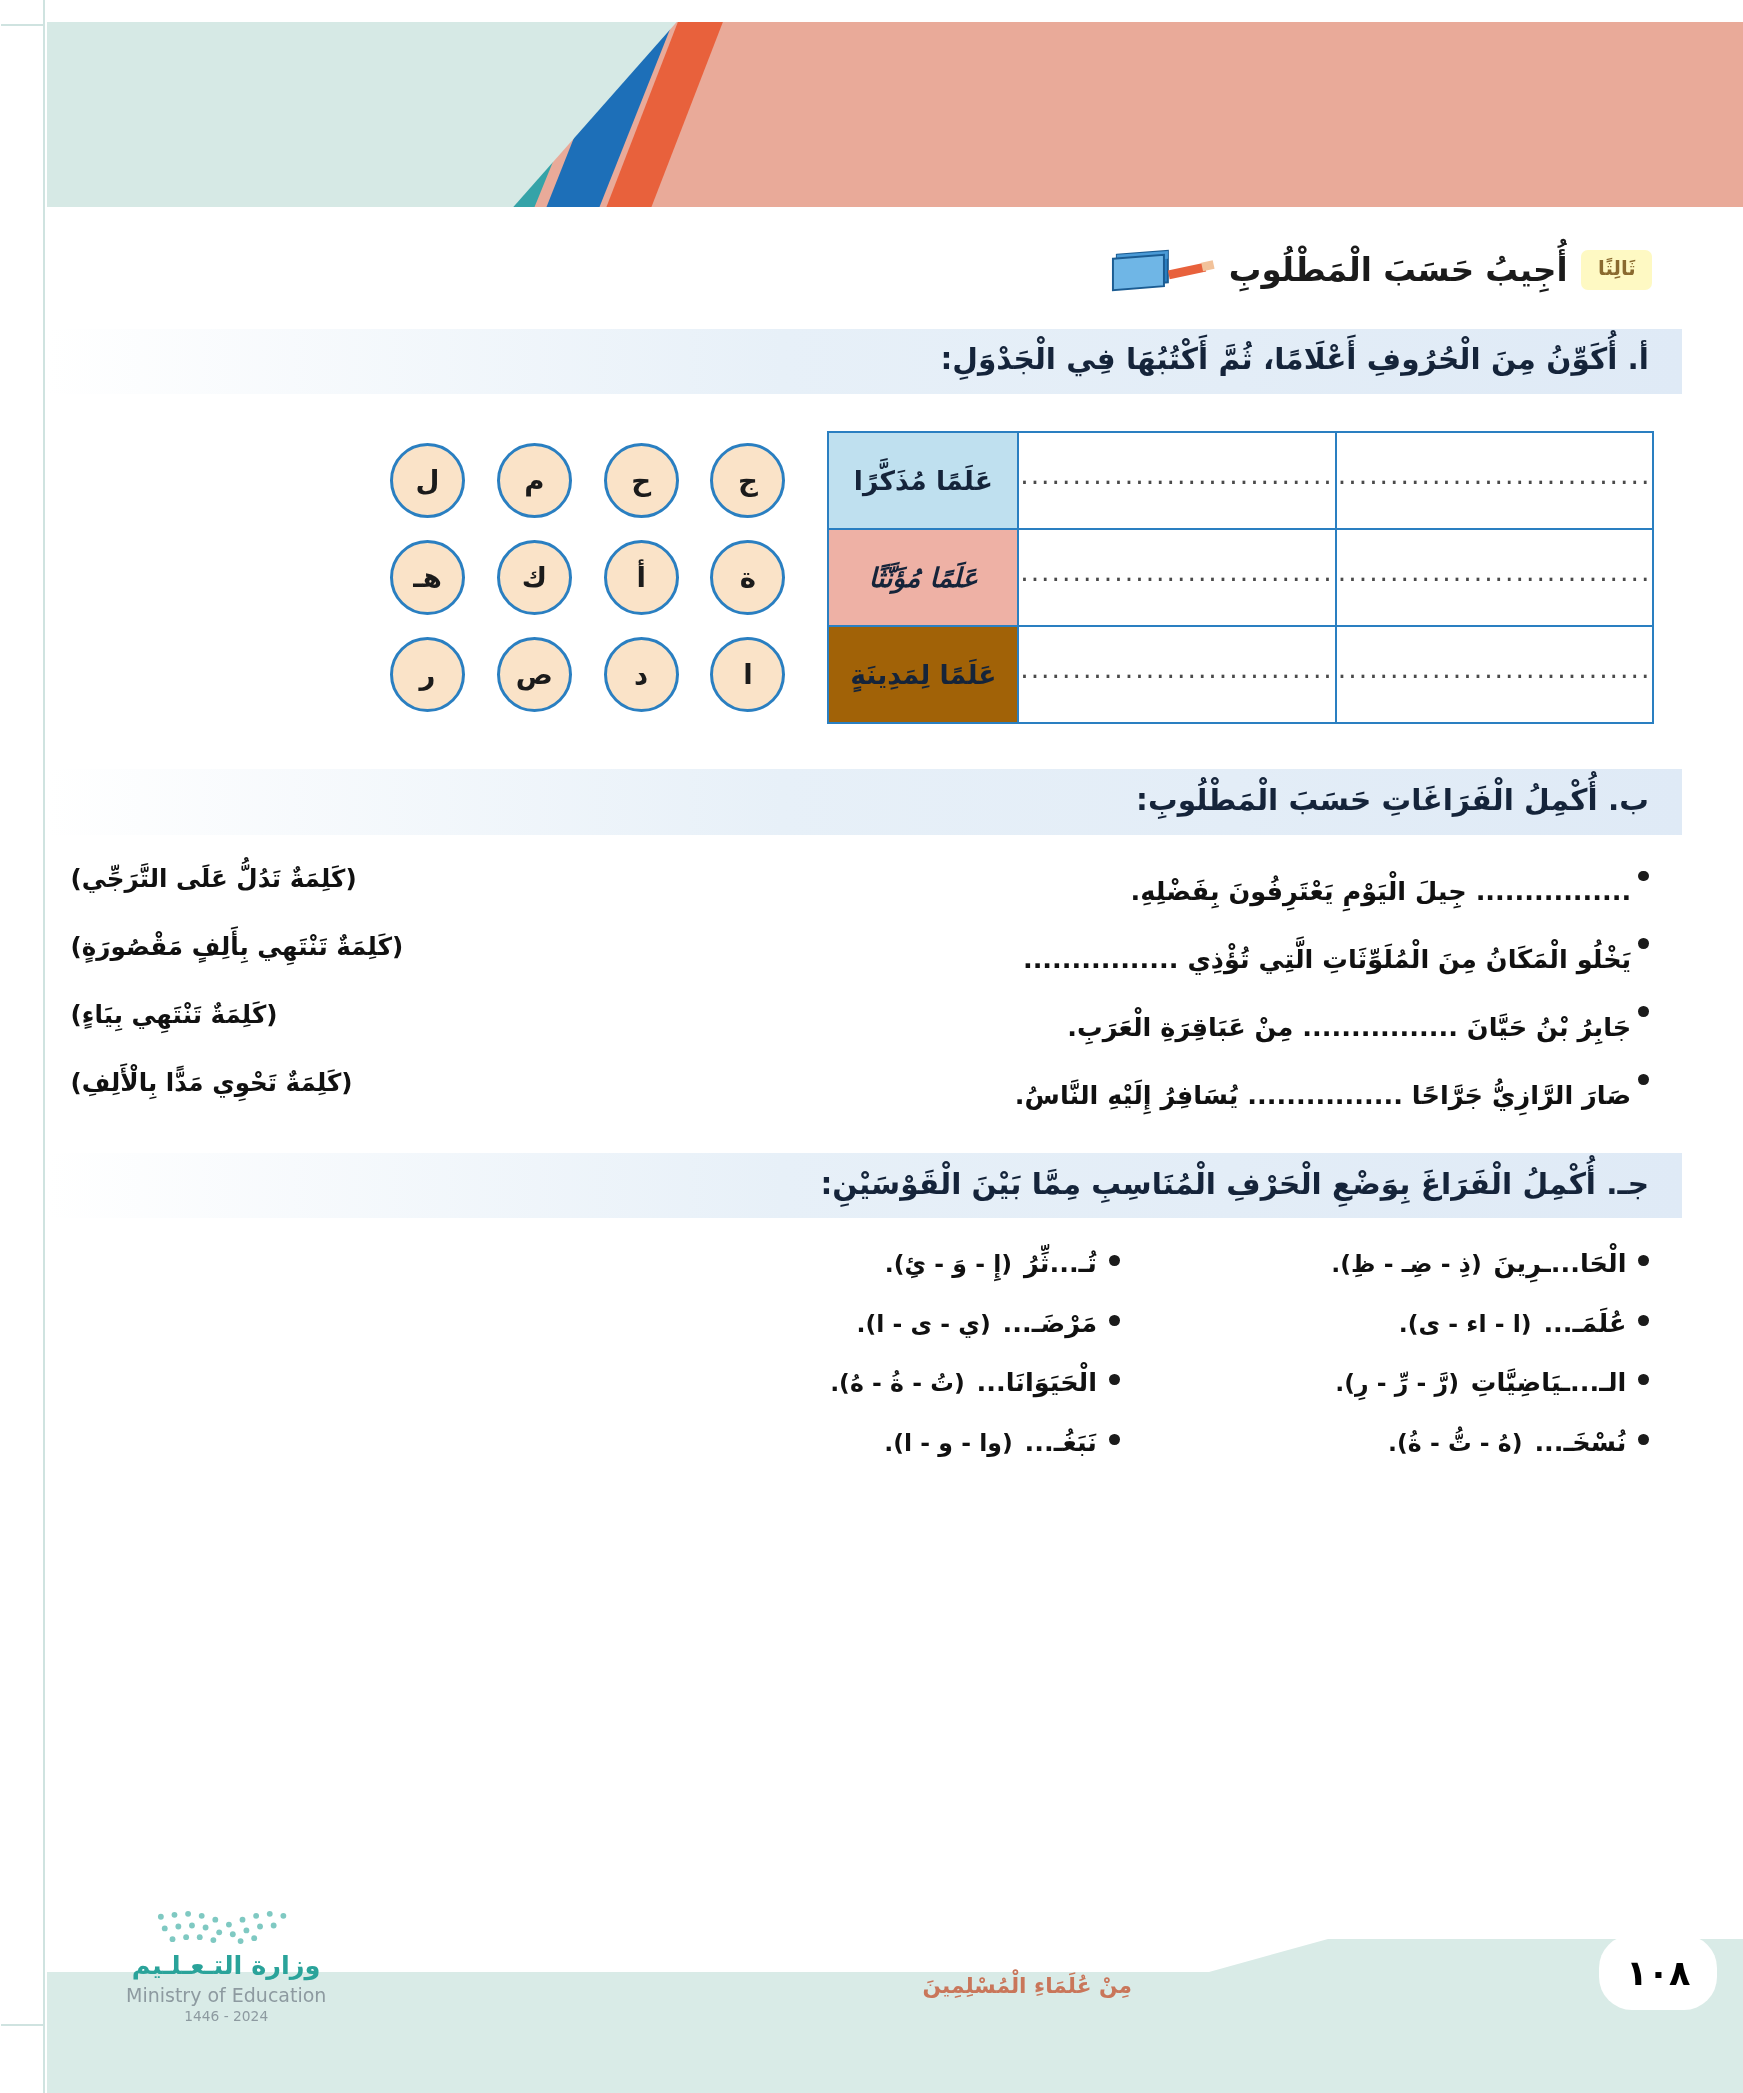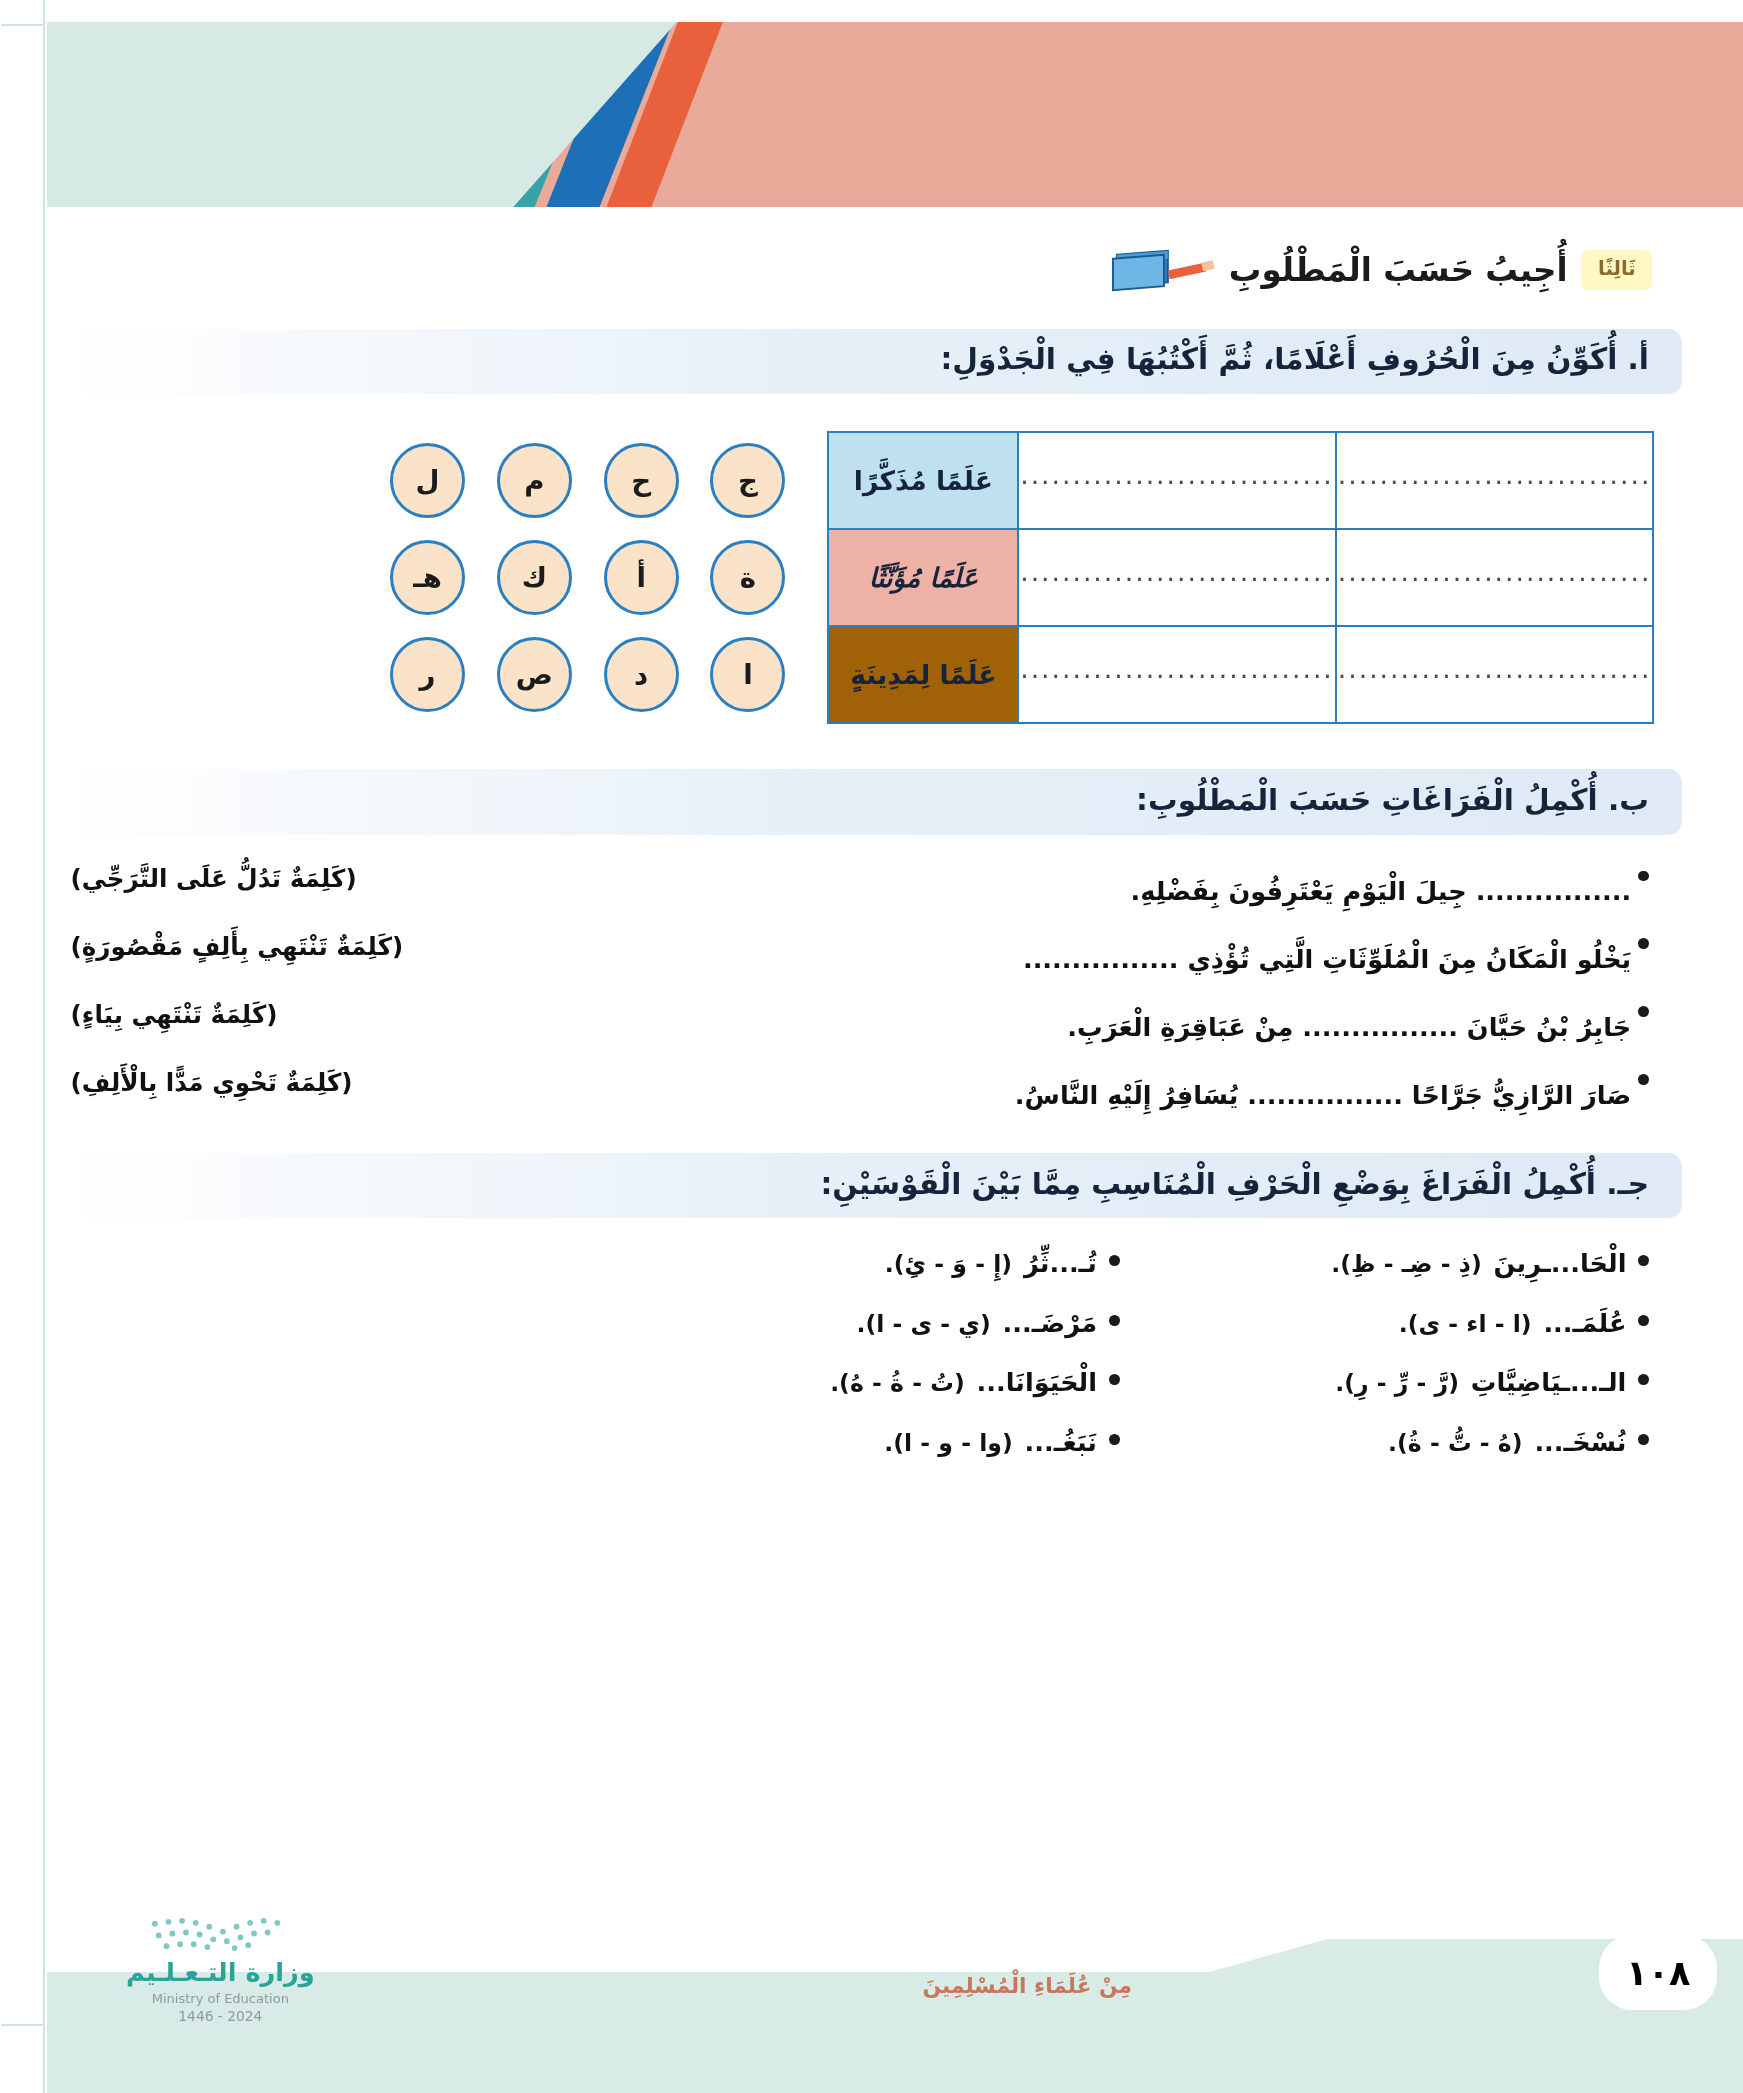--- a/index.html
+++ b/index.html
@@ -112,21 +112,21 @@
     font-weight: bold;
     color: #1b1b1b;
     letter-spacing: 0px;
   }
   .book-icon { display: inline-block; width: 108px; height: 51px; }
 
   
   .banner {
     margin-top: 33px;
     background: linear-gradient(to left, #dfeaf6 0%, #e7f0f8 55%, #ffffff 100%);
-    border-radius: 14px;
+    border-radius: 0;
     padding: 13.8px 33px 17.7px 33px;
     font-size: 29.6px;
     font-weight: bold;
     color: #15243a;
     text-align: right;
   }
   .banner.b2 { margin-top: 45px; }
   .banner.b3 { margin-top: 43px; }
 
   
@@ -289,21 +289,21 @@
     left: 79px; bottom: 69px;
     text-align: center;
     direction: rtl;
   }
   .moe-dots { height: 35px; margin-bottom: 5.9px; }
   .moe-ar {
     font-size: 25.6px; font-weight: bold; color: #2aa39a;
     letter-spacing: 2px;
   }
   .moe-en {
-    font-size: 13px; color: #8d9aa0; margin-top: 3.9px;
+    font-size: 19px; color: #8d9aa0; margin-top: 3.9px;
   }
   .moe-year {
     font-size: 13.8px; color: #8d9aa0; margin-top: 2px;
   }
 </style>
 </head>
 <body>
 
 <div class="page">
 

